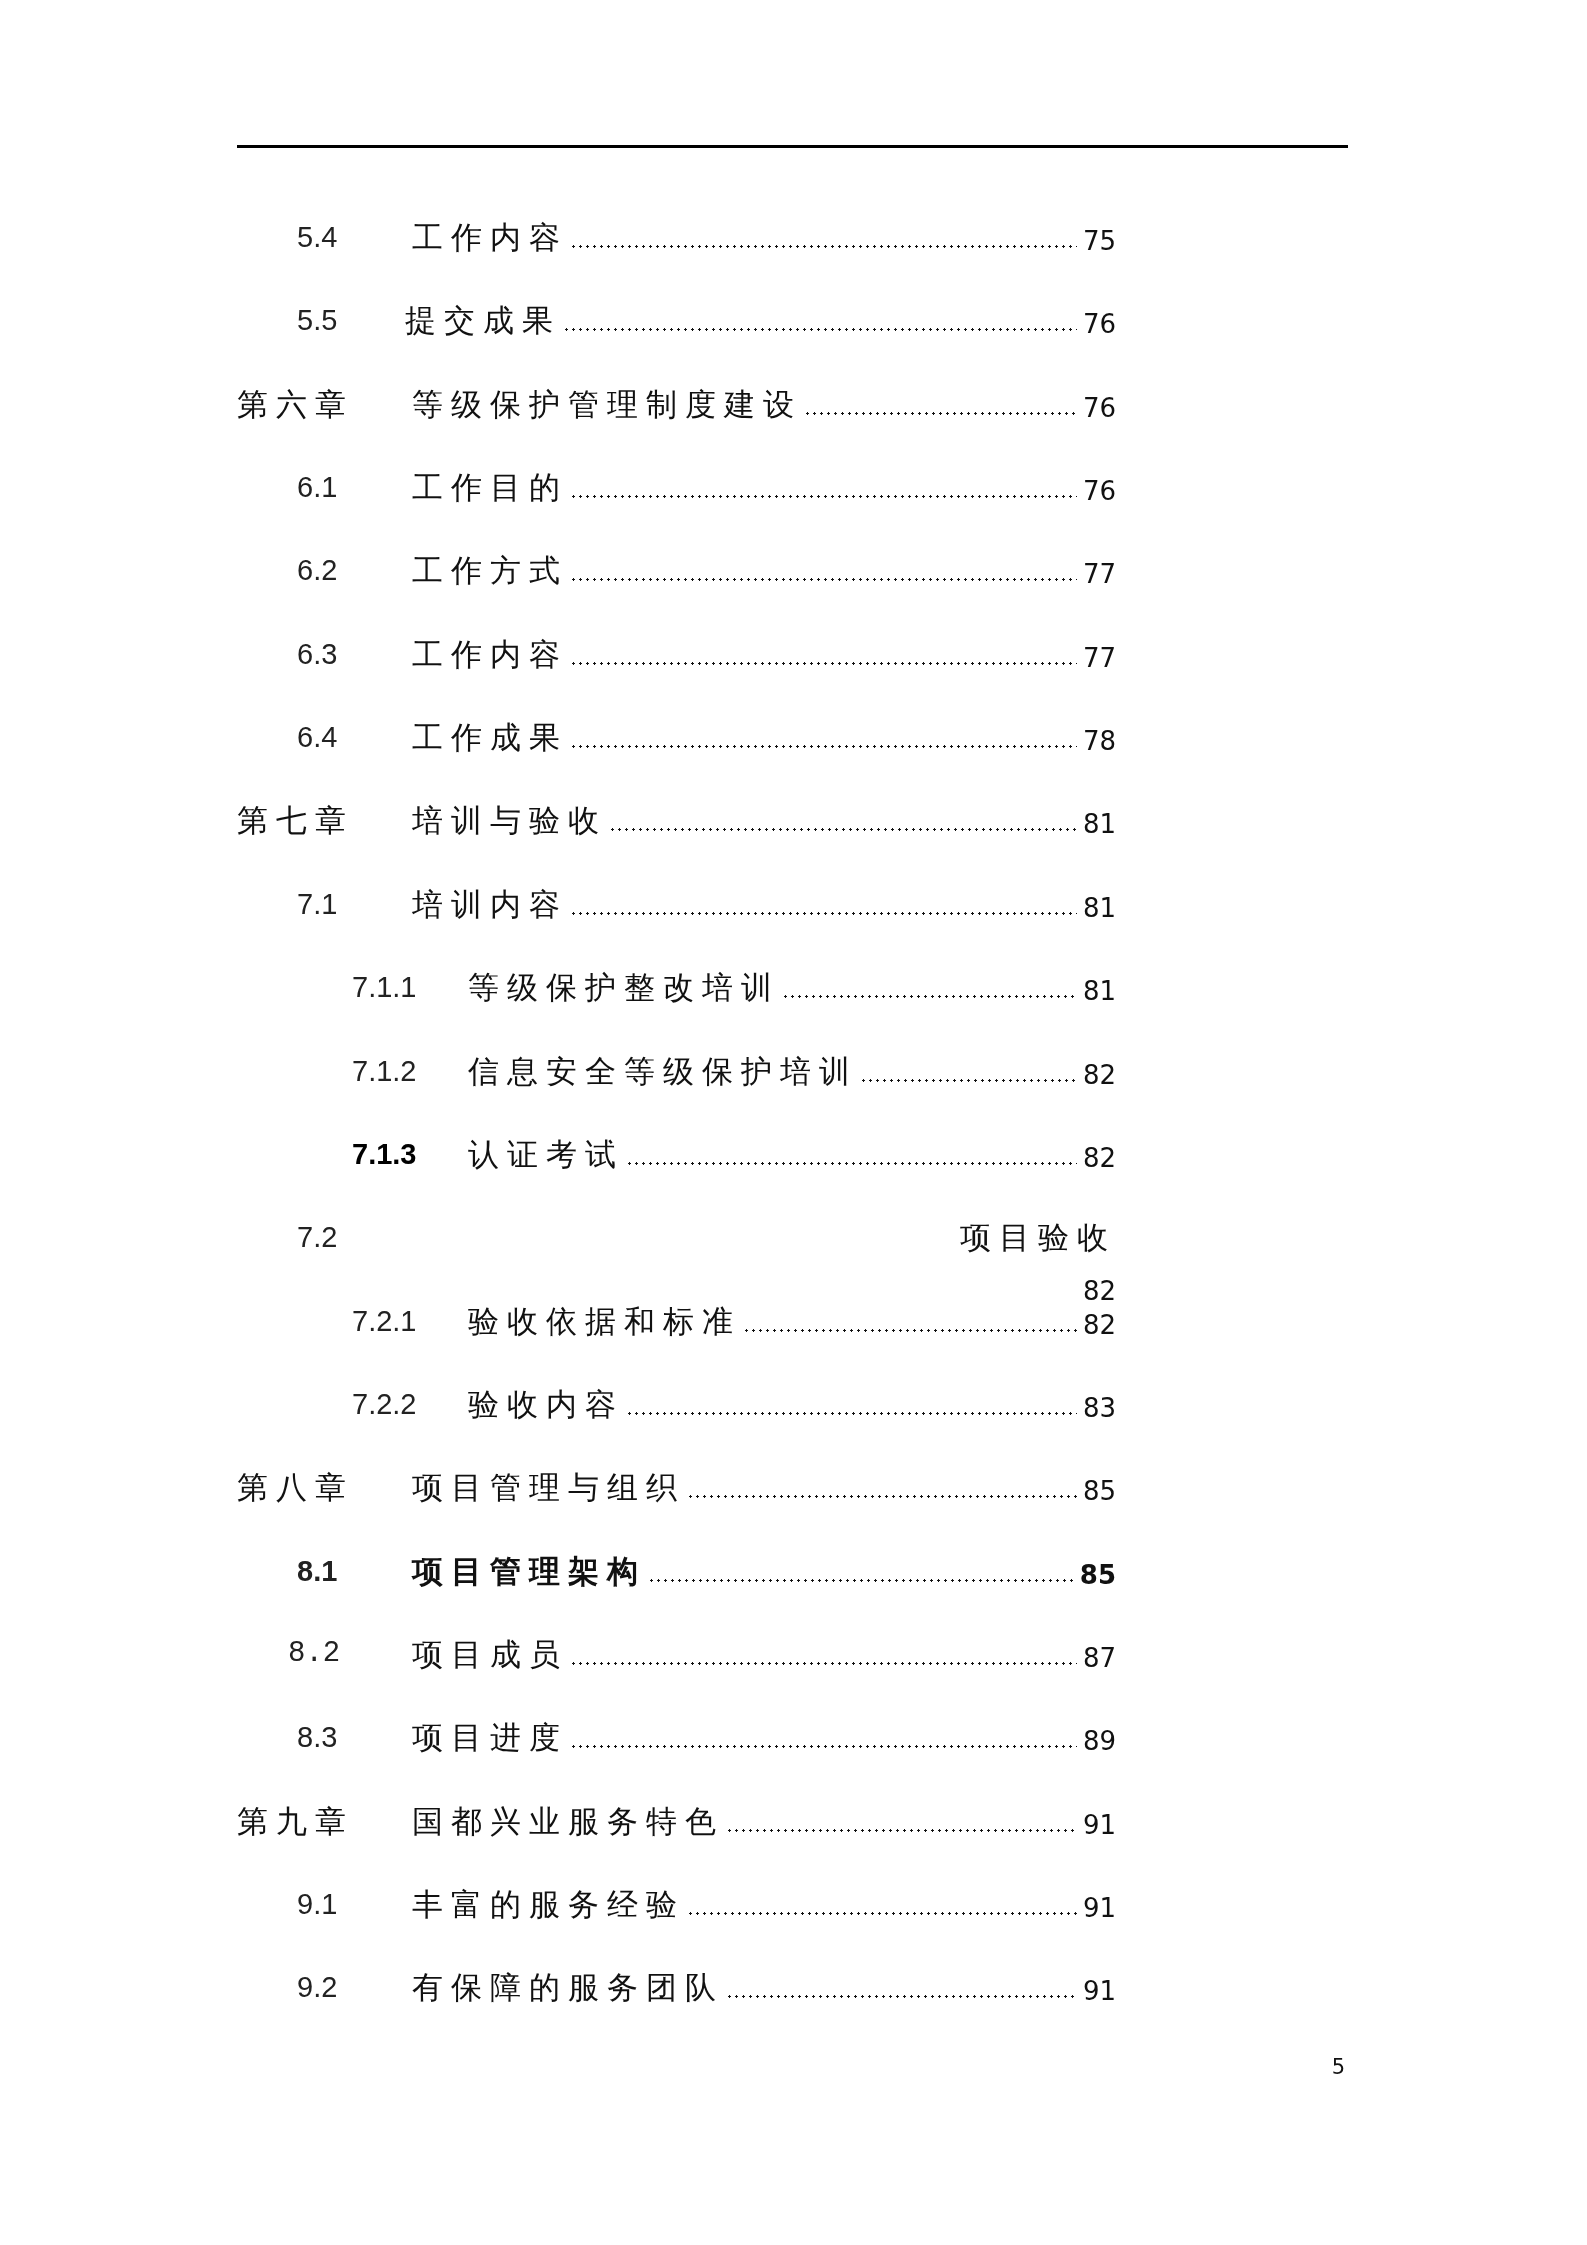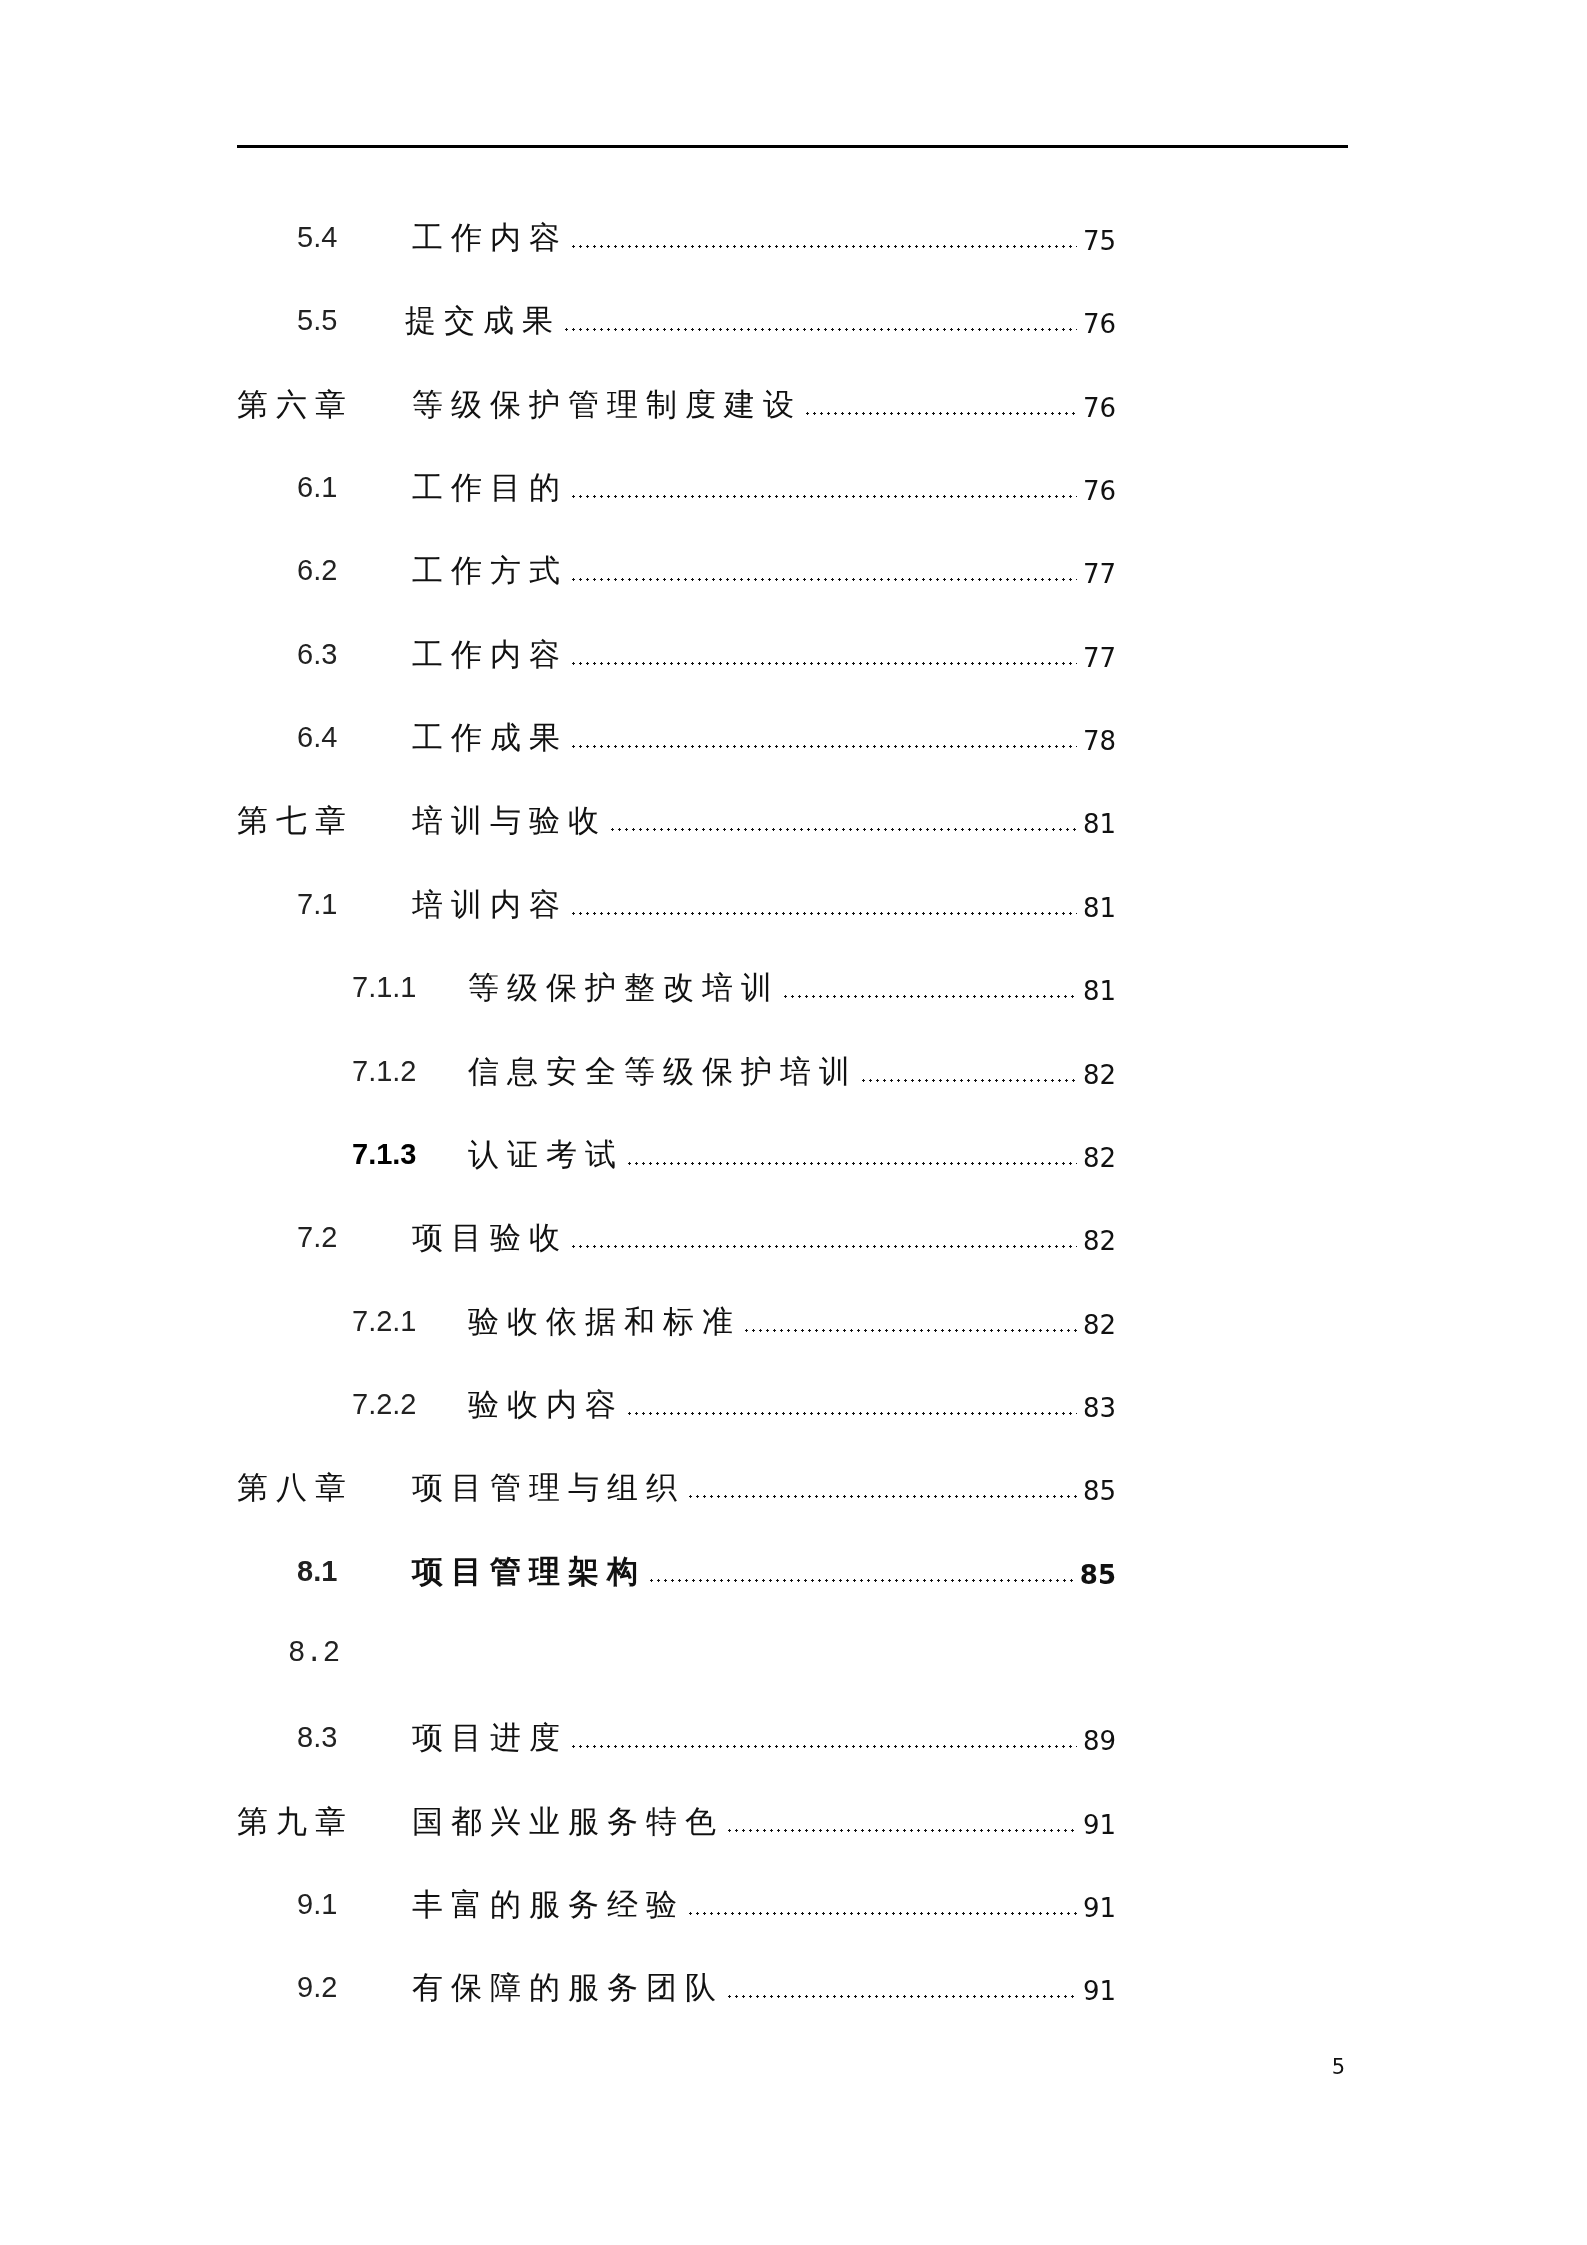--- a/index.html
+++ b/index.html
@@ -120,21 +120,21 @@
     <div class="toc-row" style="top: 1128.85px;">
     <span class="num bold" style="left: 352px;">7.1.3</span>
     <div class="title-wrap" style="left: 468px;">
       <span class="title">认证考试</span>
       <span class="leader"></span>
       <span class="page">82</span>
     </div>
   </div>
     <div class="toc-row" style="top: 1212.2px;">
     <span class="num" style="left: 297px;">7.2</span>
-    <div class="title-wrap" style="left: 412px;">
+    <div class="title-wrap" style="left: 412px; flex-direction: column;">
       <span class="title">项目验收</span>
       <span class="leader"></span>
       <span class="page">82</span>
     </div>
   </div>
     <div class="toc-row" style="top: 1295.55px;">
     <span class="num" style="left: 352px;">7.2.1</span>
     <div class="title-wrap" style="left: 468px;">
       <span class="title">验收依据和标准</span>
       <span class="leader"></span>
@@ -160,20 +160,25 @@
     <div class="toc-row" style="top: 1545.6px; font-weight: bold;">
     <span class="num" style="left: 297px;">8.1</span>
     <div class="title-wrap" style="left: 412px;">
       <span class="title">项目管理架构</span>
       <span class="leader"></span>
       <span class="page">85</span>
     </div>
   </div>
     <div class="toc-row" style="top: 1628.95px;">
     <span class="num" style="left: 288px; font-family: Liberation Mono, monospace;">8.2</span>
+    <div class="title-wrap" style="left: 412px;">
+      <span class="title">项目成员</span>
+      <span class="leader"></span>
+      <span class="page">87</span>
+    </div>
   </div>
     <div class="toc-row" style="top: 1712.3px;">
     <span class="num" style="left: 297px;">8.3</span>
     <div class="title-wrap" style="left: 412px;">
       <span class="title">项目进度</span>
       <span class="leader"></span>
       <span class="page">89</span>
     </div>
   </div>
     <div class="toc-row" style="top: 1795.65px;">

